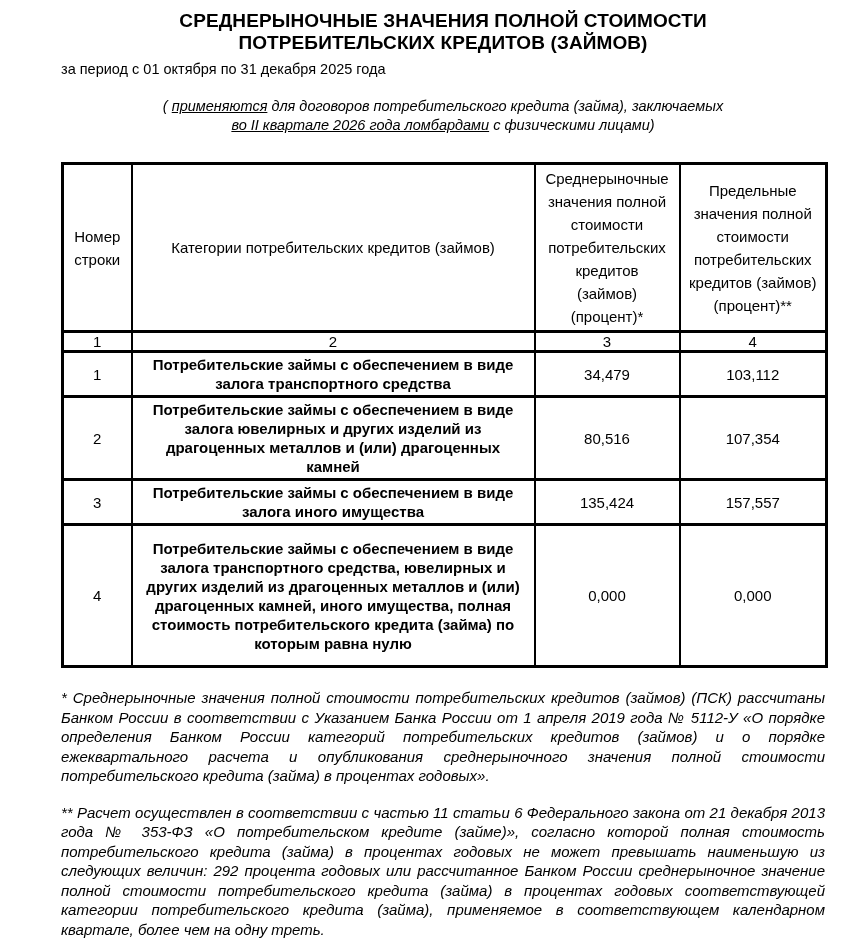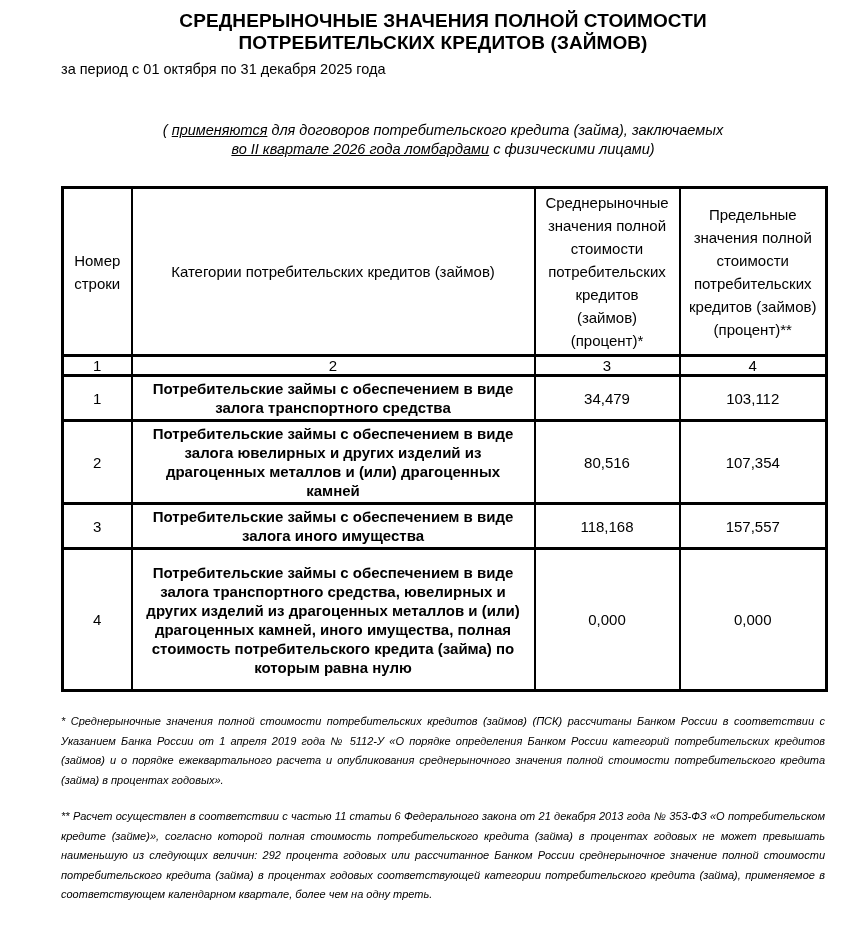--- a/index.html
+++ b/index.html
@@ -25,21 +25,21 @@
   }
   .subtitle {
     font-size: 14.5px;
     text-align: left;
     margin-top: 7px;
   }
   .note {
     font-size: 14.5px;
     font-style: italic;
     text-align: center;
-    margin-top: 44px;
+    margin-top: 20px;
     line-height: 19px;
   }
   .u { text-decoration: underline; }
   table.cbr {
     border-collapse: collapse;
     table-layout: fixed;
     width: 764px;
     margin-top: 27px;
     border: 3px solid #000;
   }
@@ -70,21 +70,21 @@
   tr.r4 td { height: 142px; }
   td.cell-cat {
     font-weight: bold;
     text-align: center;
     line-height: 19px;
     padding-left: 6px;
     padding-right: 6px;
   }
   td.cell-num, td.cell-val { text-align: center; }
   .footnote {
-    font-size: 11px;
+    font-size: 15px;
     font-style: italic;
     text-align: justify;
     line-height: 19.5px;
     margin: 20px 0 0 0;
   }
   .footnote.second { margin-top: 17px; }
 </style>
 </head>
 <body>
 
@@ -130,21 +130,21 @@
       </tr>
       <tr class="r2">
         <td class="cell-num">2</td>
         <td class="cell-cat">Потребительские займы с обеспечением в виде залога ювелирных и других изделий из драгоценных металлов и (или) драгоценных камней</td>
         <td class="cell-val">80,516</td>
         <td class="cell-val">107,354</td>
       </tr>
       <tr class="r3">
         <td class="cell-num">3</td>
         <td class="cell-cat">Потребительские займы с обеспечением в виде залога иного имущества</td>
-        <td class="cell-val">118,168</td>
+        <td class="cell-val">135,424</td>
         <td class="cell-val">157,557</td>
       </tr>
       <tr class="r4">
         <td class="cell-num">4</td>
         <td class="cell-cat">Потребительские займы с обеспечением в виде залога транспортного средства, ювелирных и других изделий из драгоценных металлов и (или) драгоценных камней, иного имущества, полная стоимость потребительского кредита (займа) по которым равна нулю</td>
         <td class="cell-val">0,000</td>
         <td class="cell-val">0,000</td>
       </tr>
     </tbody>
   </table>

